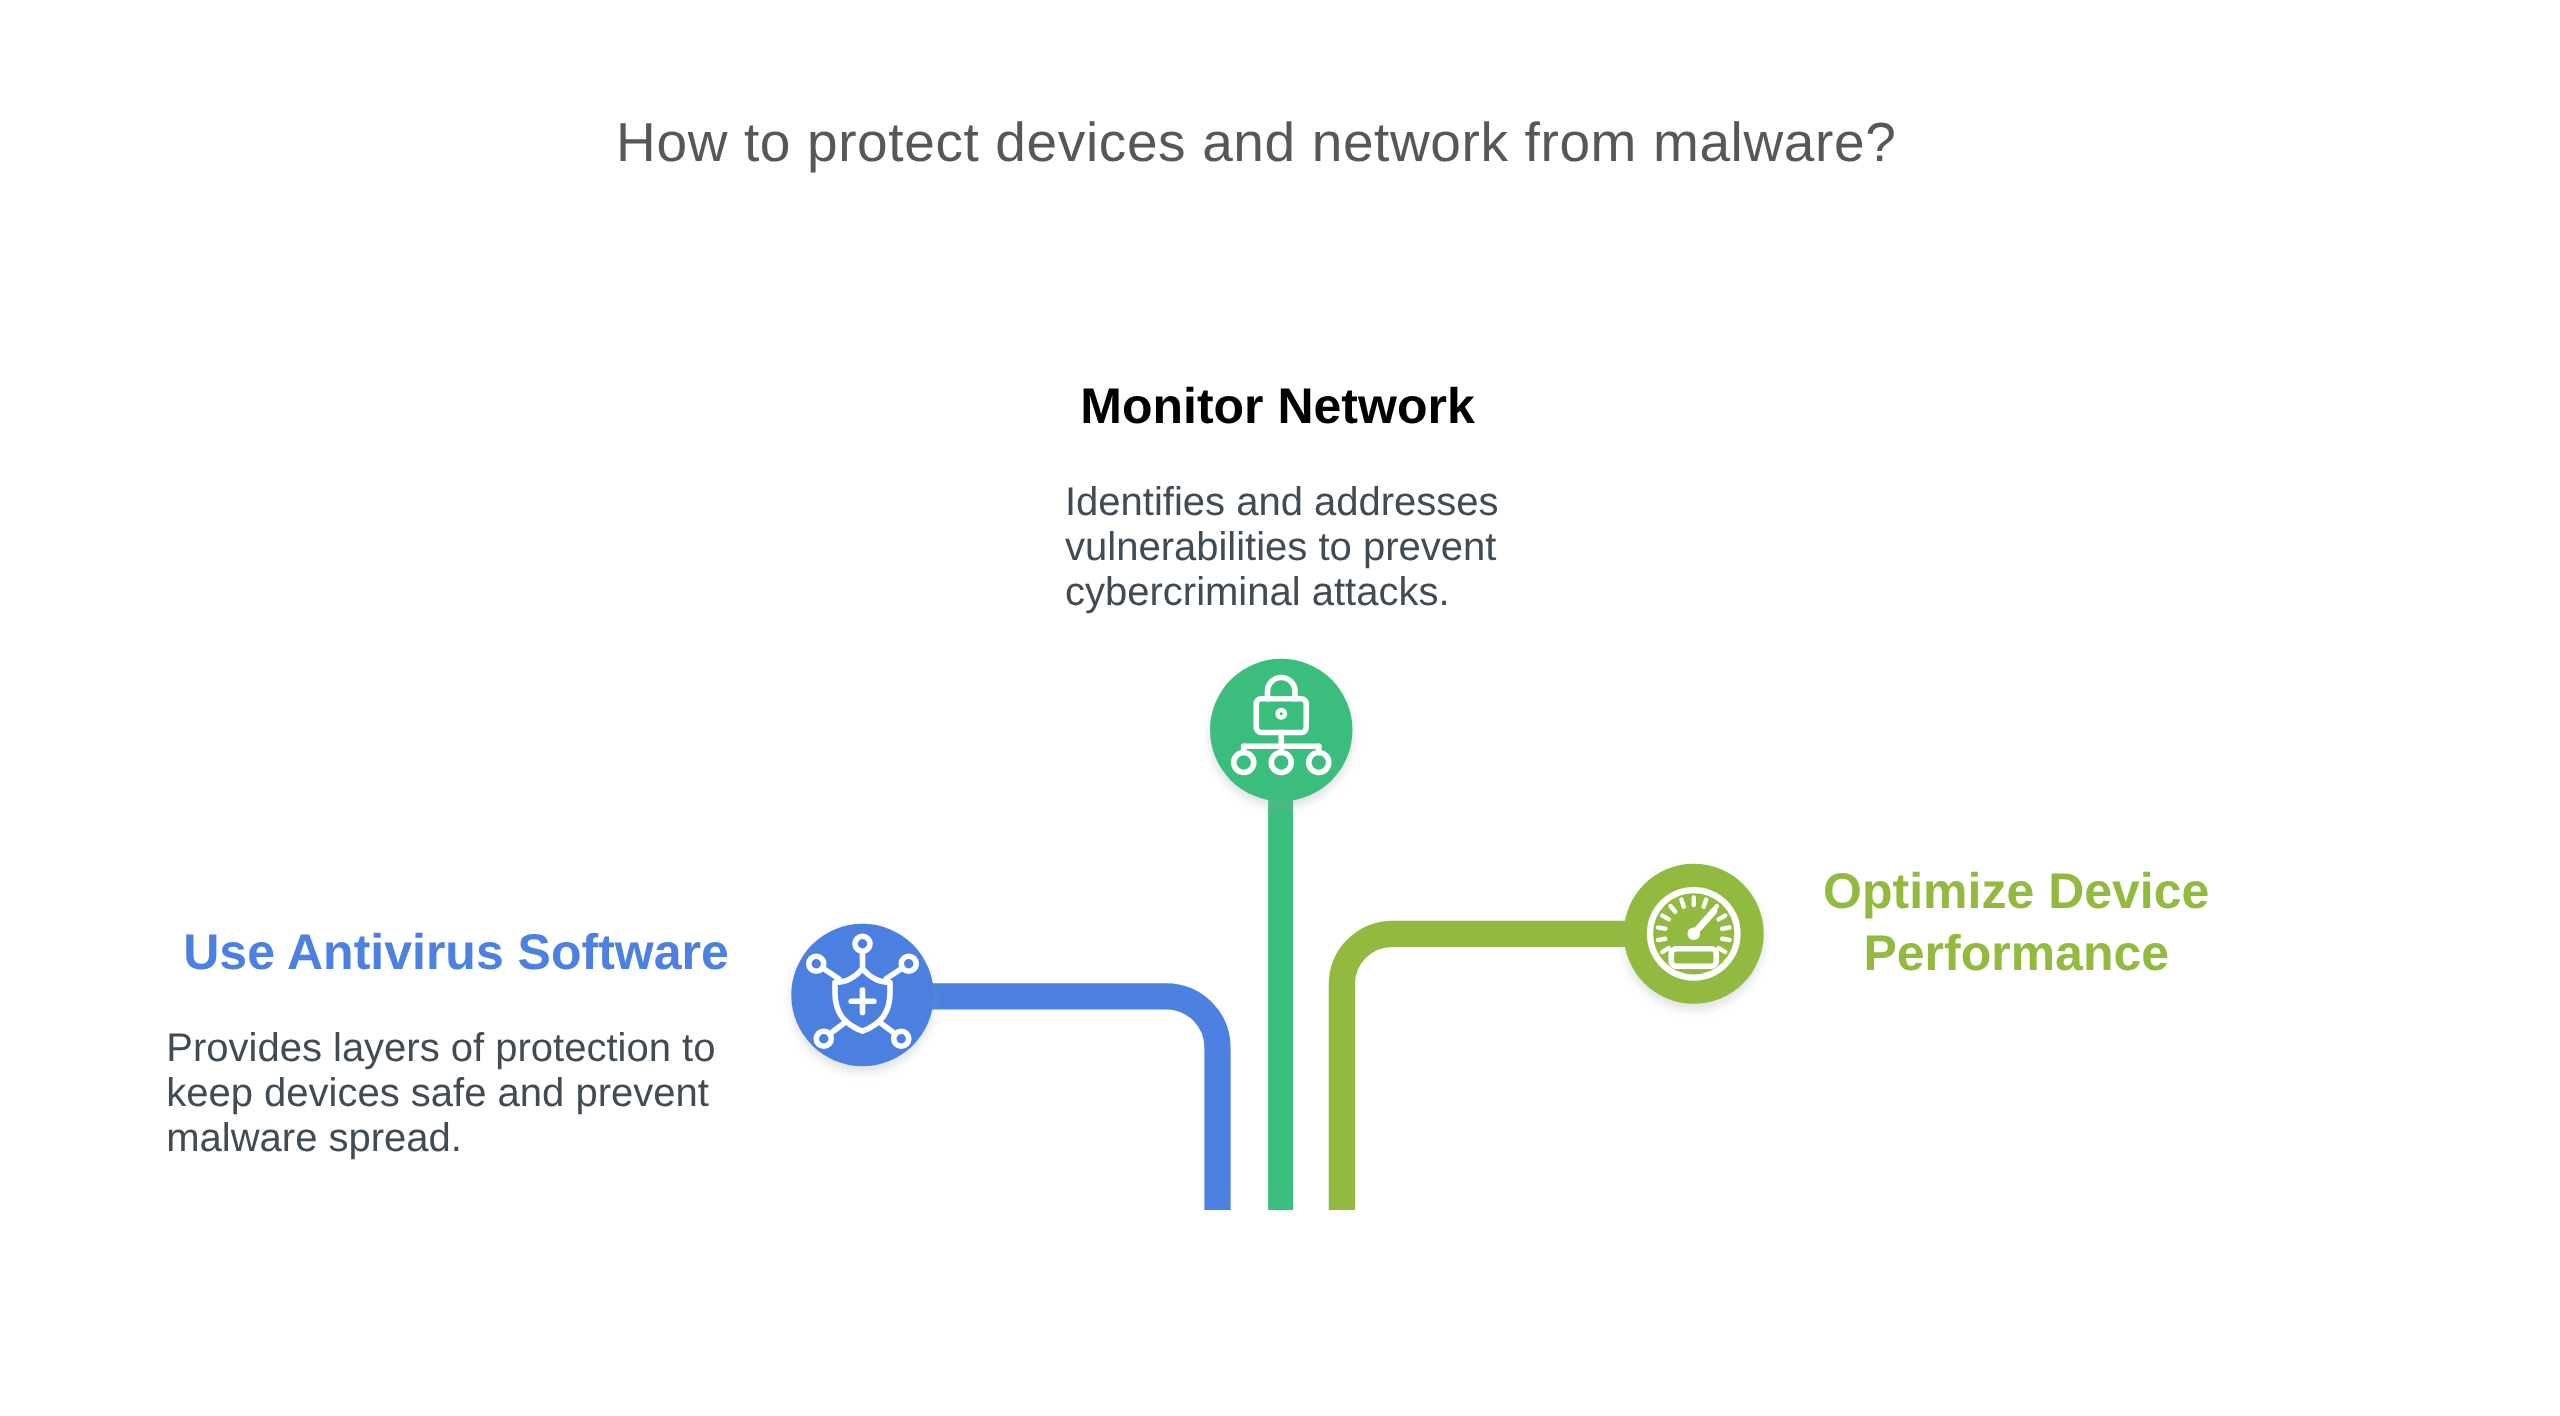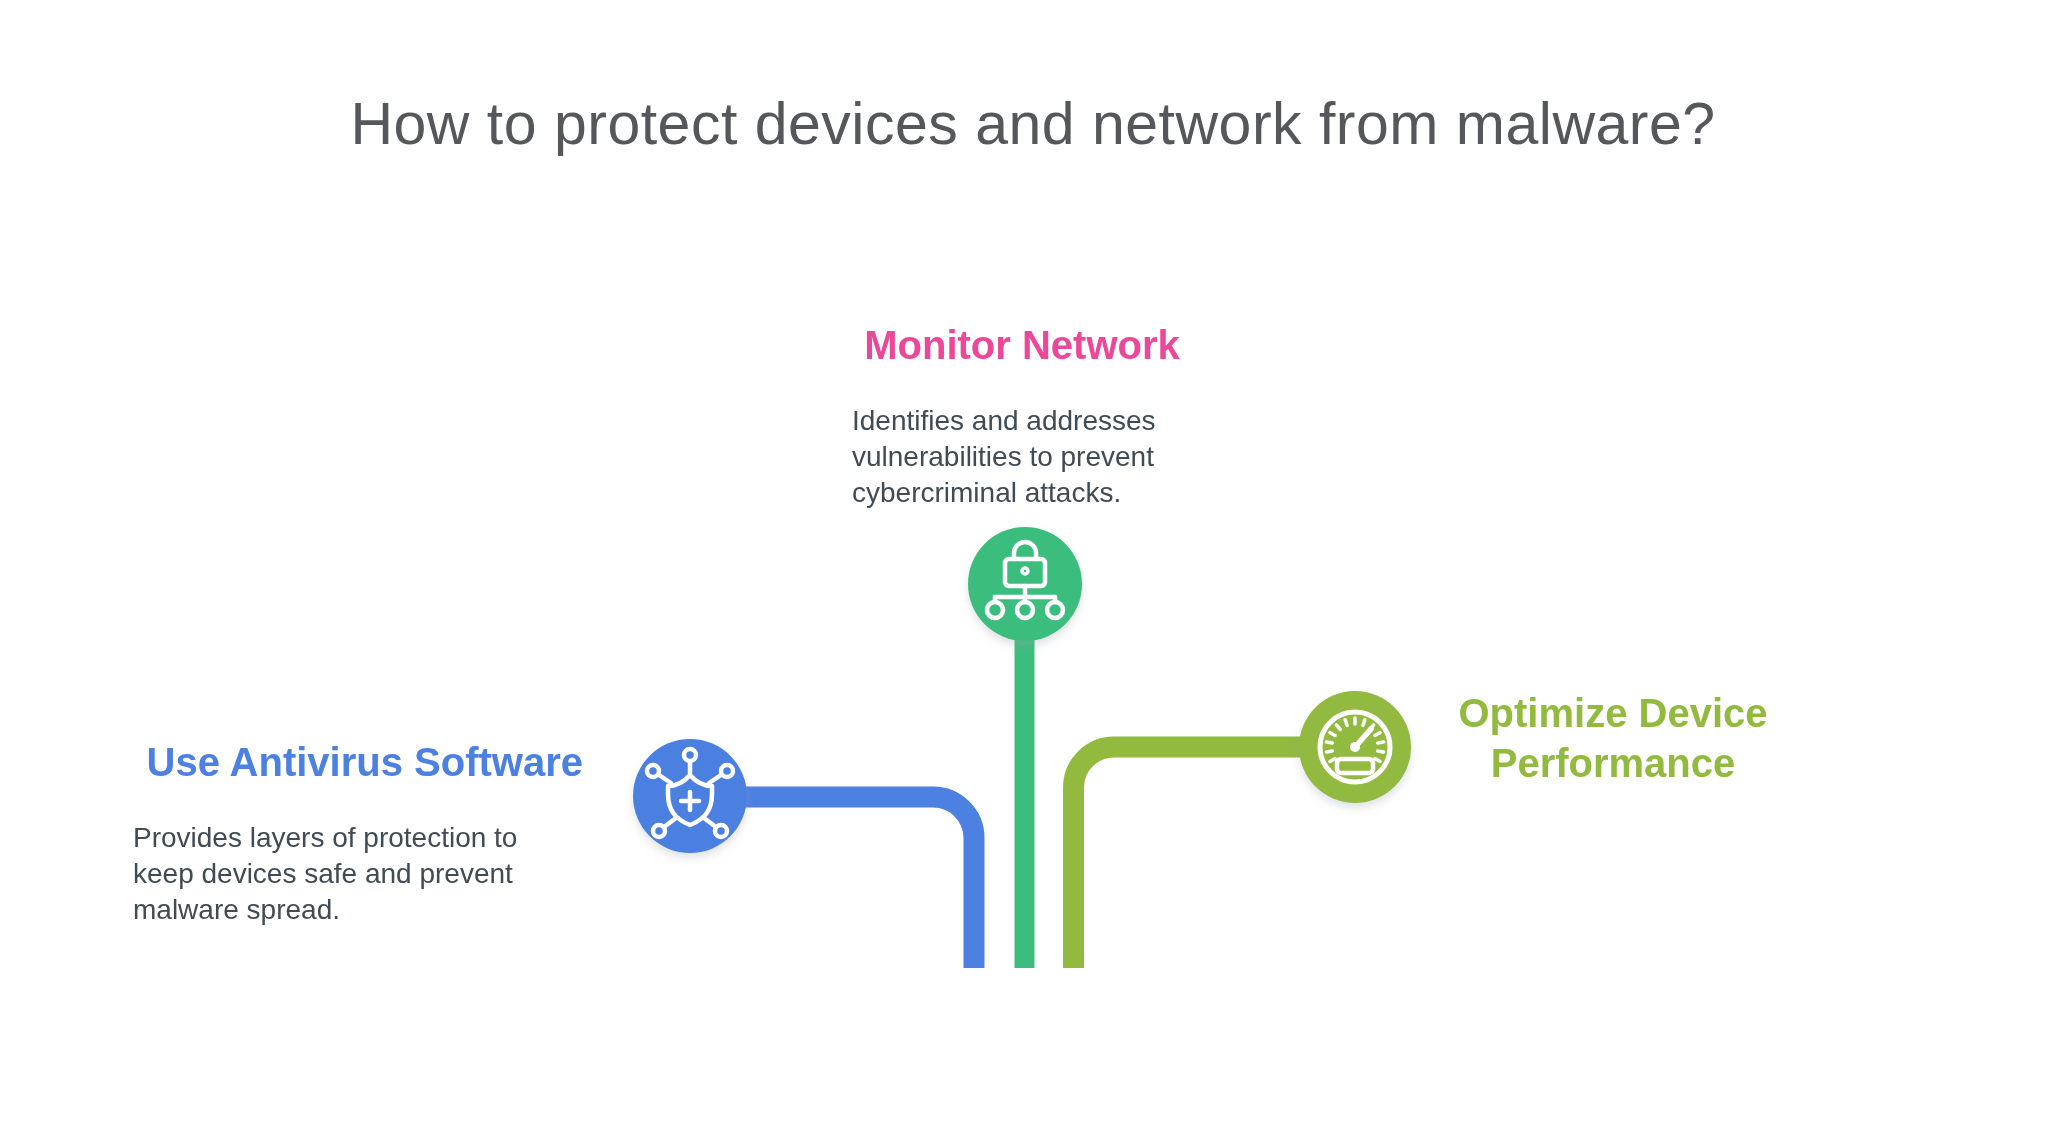--- a/index.html
+++ b/index.html
@@ -16,55 +16,54 @@
     width: 2048px;
     height: 1133px;
     background: #FFFFFF;
   }
   .title {
     position: absolute;
     top: 90px;
     left: 0;
     width: 2010px;
     text-align: center;
-    font-size: 59px;
+    font-size: 44px;
     font-weight: 400;
     color: #55575A;
     letter-spacing: 0.5px;
     white-space: pre;
-    padding-left: 28px;
   }
   .diagram-svg {
     position: absolute;
     top: 0;
     left: 0;
   }
   .block {
     position: absolute;
   }
   .heading {
     font-size: 40px;
     font-weight: 700;
     line-height: 50px;
     white-space: pre;
   }
   .desc {
     margin-top: 33px;
-    font-size: 28px;
+    font-size: 32px;
     font-weight: 400;
     line-height: 36px;
     color: #414B53;
     white-space: pre;
   }
   .block-monitor {
     left: 852px;
     top: 300px;
     width: 340px;
   }
-  .block-monitor .heading { text-align: center; color: #ec4899; margin-top: 20px; }
+  .block-monitor .heading { text-align: center; color: #000000; }
   .block-monitor .desc   { text-align: left; }
 
   .block-antivirus {
     left: 133px;
     top: 737px;
     width: 450px;
   }
   .block-antivirus .heading { text-align: right; color: #4C80E1; }
   .block-antivirus .desc   { }
 

